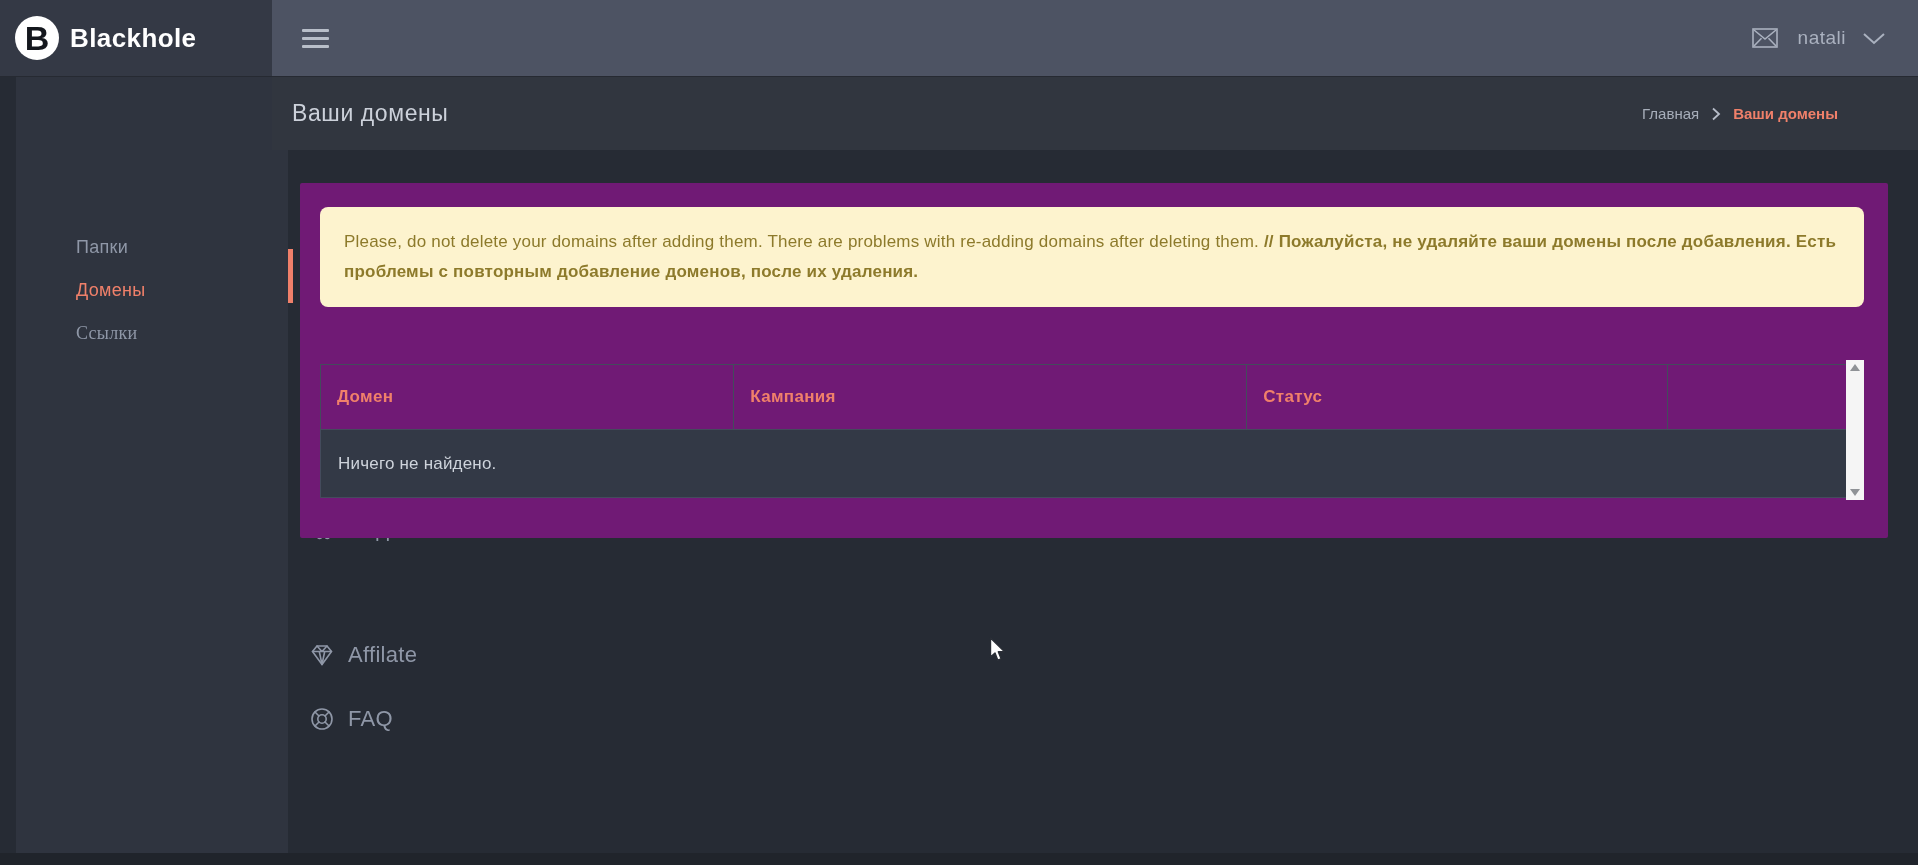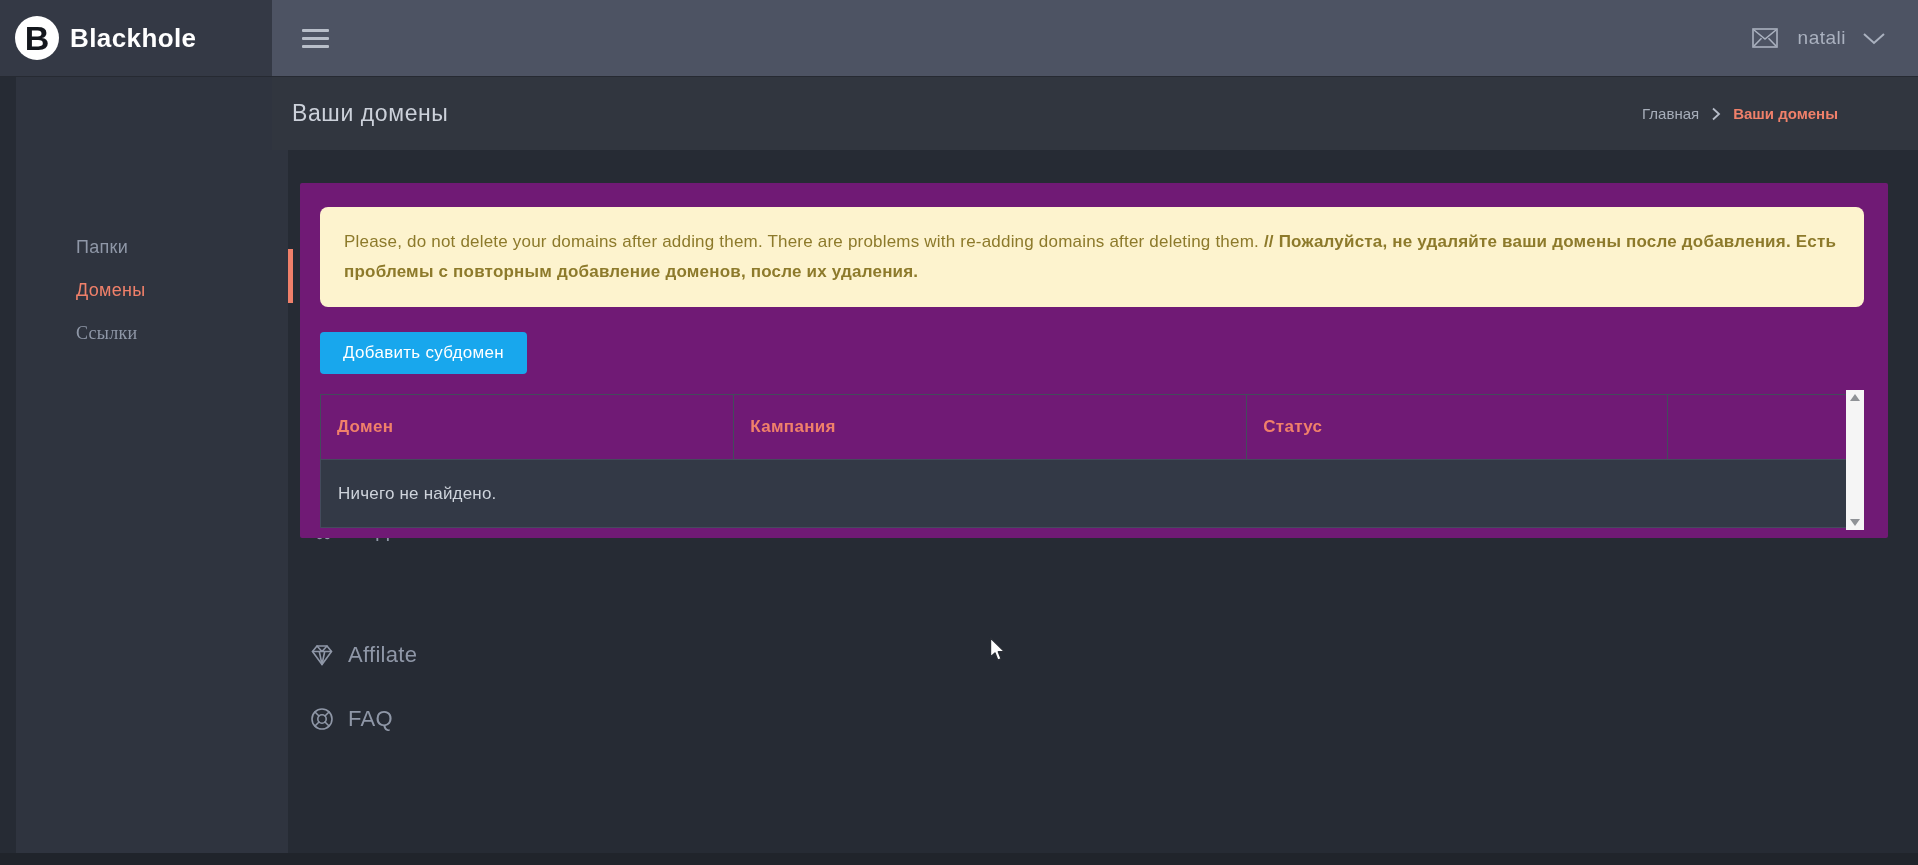--- a/index.html
+++ b/index.html
@@ -52,21 +52,21 @@
   .card{background:#701a75;height:355px;box-sizing:border-box;padding:24px 24px 0 20px;border-radius:2px;}
   .alert{background:#fdf3ce;border-radius:8px;padding:20px 24px;color:#8d7a2b;
     font-size:17px;line-height:30px;letter-spacing:.2px;}
   .alert b{font-weight:bold;}
   .btn-row{margin-top:25px;display:flex;gap:8px;}
   .btn{height:42px;padding:0 23px;border:none;border-radius:4px;color:#ffffff;
     font-size:17px;font-family:inherit;letter-spacing:.3px;cursor:pointer;}
   .btn-green{background:#16b97d;}
   .btn-blue{background:#18a7ed;}
   
-  .table-area{margin-top:20px;position:relative;padding-right:12px;}
+  .table-area{margin-top:32px;position:relative;padding-right:12px;}
   table{width:100%;border-collapse:collapse;table-layout:fixed;}
   th{height:64px;text-align:left;padding:0 0 0 16px;color:#f0806a;font-size:17px;
     font-weight:bold;border:1px solid #444b5c;letter-spacing:.3px;}
   td{height:67px;padding:0 0 0 17px;color:#ced3db;font-size:17px;
     border:1px solid #444b5c;background:#333946;letter-spacing:.2px;}
   .fake-scrollbar{position:absolute;top:-4px;right:0;width:18px;height:140px;background:#f5f5f5;
     display:flex;flex-direction:column;justify-content:space-between;align-items:center;
     padding:4px 0;box-sizing:border-box;cursor:pointer;}
   .tri-up{width:0;height:0;border-left:5px solid transparent;border-right:5px solid transparent;
     border-bottom:7px solid #8f9296;}
@@ -195,21 +195,20 @@
   </div>
 
   <div class="content">
     <div class="card">
 
       <div class="alert">
         <span>Please, do not delete your domains after adding them. There are problems with re-adding domains after deleting them. </span><b>// Пожалуйста, не удаляйте ваши домены после добавления. Есть проблемы с повторным добавление доменов, после их удаления.</b>
       </div>
 
       <div class="btn-row">
-        <button class="btn btn-blue">Добавить субдомен</button>
       </div>
 
       <div class="table-area">
         <table>
           <colgroup>
               <col style="width:27%">
               <col style="width:33.5%">
               <col style="width:27.5%">
               <col style="width:12%">
             </colgroup>

